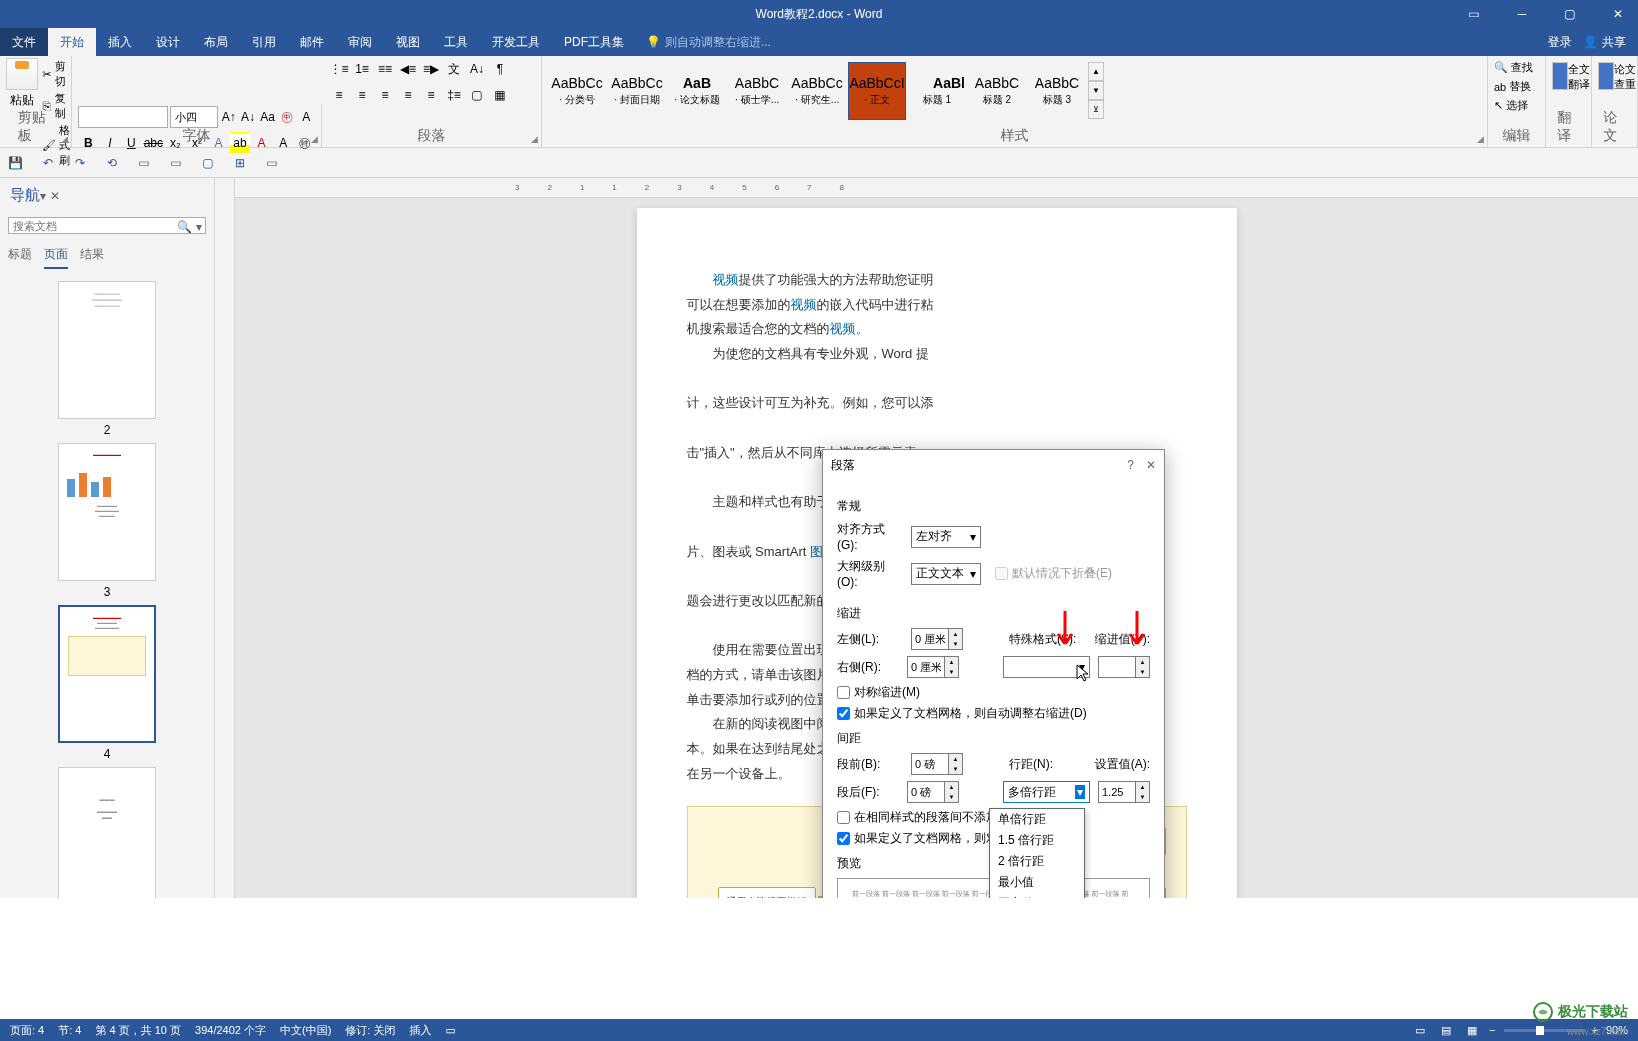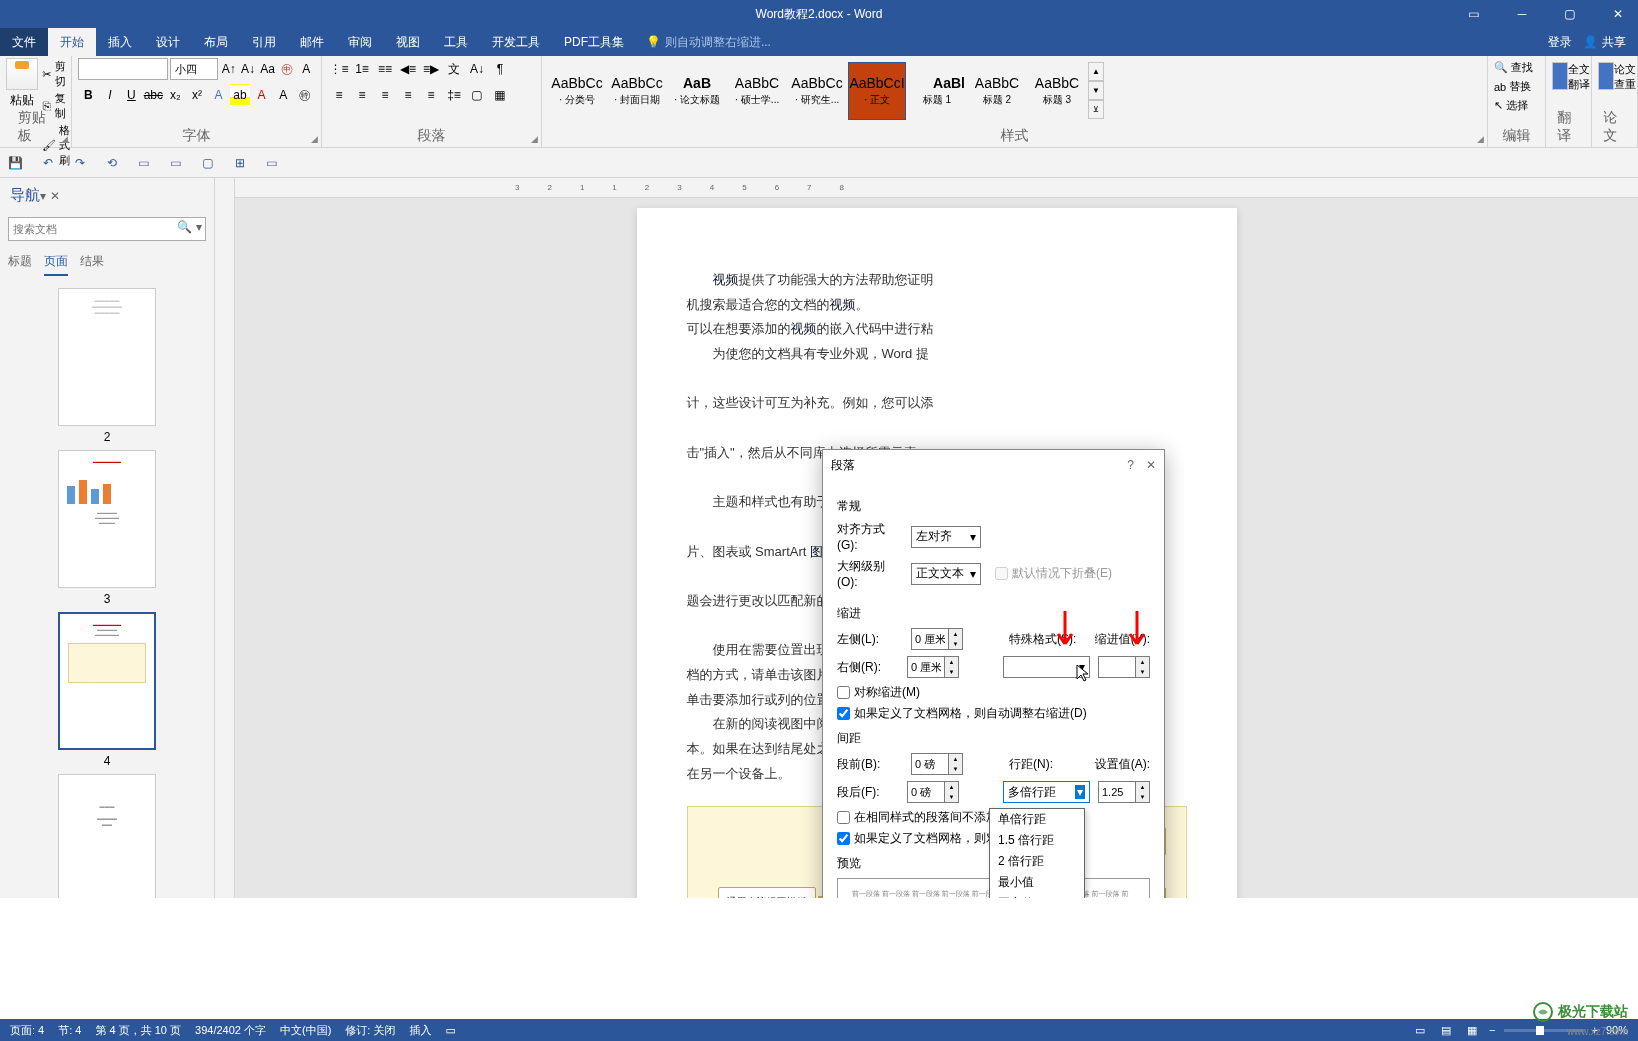--- a/index.html
+++ b/index.html
@@ -17,21 +17,21 @@
 .ribbon{background:#f3f3f3;height:92px;border-bottom:1px solid #d4d4d4;display:flex;}
 .ribbon-group{border-right:1px solid #d4d4d4;padding:2px 6px;display:flex;flex-direction:column;position:relative;}
 .ribbon-label{position:absolute;bottom:2px;left:50%;transform:translateX(-50%);font-size:14px;color:#666;}
 .ribbon-corner{position:absolute;bottom:3px;right:3px;font-size:9px;color:#888;}
 .clipboard-group{width:72px;}
 .paste-btn{display:flex;flex-direction:column;align-items:center;gap:2px;}
 .paste-icon{width:32px;height:32px;background:linear-gradient(#fff,#eee);border:1px solid #ccc;position:relative;}
 .paste-icon::before{content:"";position:absolute;top:2px;left:8px;width:14px;height:8px;background:#f4a030;border-radius:2px;}
 .mini-btn{display:flex;align-items:center;gap:3px;font-size:11px;padding:1px 0;}
 .mini-icon{width:14px;height:14px;display:inline-flex;align-items:center;justify-content:center;}
-.font-group{width:250px;}
+.font-group{width:250px;margin-top:48px;}
 .font-row1{display:flex;gap:2px;margin-bottom:4px;}
 .font-select{width:90px;height:22px;border:1px solid #ababab;background:#fff;font-size:11px;padding:0 4px;}
 .size-select{width:48px;height:22px;border:1px solid #ababab;background:#fff;font-size:11px;padding:0 4px;}
 .sq-btn{width:22px;height:22px;border:1px solid transparent;display:flex;align-items:center;justify-content:center;font-size:12px;}
 .font-row2{display:flex;gap:1px;}
 .para-group{width:220px;}
 .para-row{display:flex;gap:1px;margin-bottom:4px;}
 .styles-group{flex:1;display:flex;align-items:flex-start;padding-top:4px;gap:2px;overflow:hidden;}
 .style-btn{width:58px;height:58px;border:1px solid transparent;display:flex;flex-direction:column;align-items:center;justify-content:center;font-size:10px;text-align:center;}
 .style-btn.selected{border:1px solid #2b579a;background:#c2410c;}
@@ -43,38 +43,38 @@
 .big-btn{width:40px;display:flex;align-items:center;padding-top:4px;font-size:11px;}
 .big-btn-icon{width:28px;height:28px;border:1px solid #c5c5c5;margin-bottom:2px;}
 .qat{background:#f3f3f3;height:30px;border-bottom:1px solid #d4d4d4;display:flex;align-items:center;padding:0 6px;gap:12px;}
 .qat-btn{width:20px;height:20px;display:flex;align-items:center;justify-content:center;color:#2b579a;}
 .main-area{display:flex;height:720px;background:#e6e6e6;position:relative;}
 .nav-pane{width:215px;background:#f3f3f3;border-right:1px solid #d4d4d4;display:flex;flex-direction:column;}
 .nav-header{padding:8px 10px;display:flex;align-items:center;}
 .nav-title{font-size:15px;color:#2b579a;}
 .nav-close{display:flex;gap:4px;color:#666;}
 .nav-search{margin:4px 8px;position:relative;}
-.nav-search input{width:100%;height:24px;border:1px solid #ababab;padding:0 22px 0 4px;font-size:11px;}
+.nav-search input{width:100%;height:17px;border:1px solid #ababab;padding:0 22px 0 4px;font-size:11px;}
 .nav-search-icon{position:absolute;right:4px;top:3px;color:#666;}
 .nav-tabs{display:flex;padding:4px 8px;gap:12px;font-size:12px;}
 .nav-tab{color:#666;padding:4px 0;cursor:pointer;}
 .nav-tab.active{color:#2b579a;border-bottom:2px solid #2b579a;}
 .thumbs{flex:1;overflow-y:auto;padding:8px;}
 .thumb{margin-bottom:6px;text-align:center;}
 .thumb-page{width:98px;height:138px;background:#fff;border:1px solid #ccc;margin:0 auto 4px;position:relative;padding:8px;}
 .thumb-page.selected{border:2px solid #2b579a;}
 .thumb-content{width:100%;height:100%;position:relative;}
 .thumb-bars{display:flex;gap:4px;align-items:flex-end;height:30px;margin-top:10px;}
 .thumb-bar{width:8px;background:#5b9bd5;}
 .ruler-v{width:20px;background:#f3f3f3;border-right:1px solid #d4d4d4;position:relative;}
 .ruler-h{height:20px;background:#f3f3f3;border-bottom:1px solid #d4d4d4;position:absolute;top:0;left:235px;right:0;font-size:8px;color:#666;display:flex;align-items:center;padding-left:280px;gap:28px;}
 .doc-area{flex:1;position:relative;padding-top:20px;overflow:auto;}
 .page{width:600px;min-height:750px;background:#fff;margin:10px auto;box-shadow:0 2px 8px rgba(0,0,0,0.15);padding:60px 50px;position:relative;}
 .doc-text{font-size:13px;line-height:1.9;color:#333;}
-.doc-text .red{color:#0f172a;}
+.doc-text .red{color:#0369a1;}
 .diagram-box{background:#fef6d9;border:1px solid #e0d090;padding:20px;margin-top:20px;height:190px;position:relative;}
 .diag-node{position:absolute;background:#fff;border:1px solid #bfa94a;padding:4px 8px;font-size:10px;border-radius:2px;}
 .dialog{position:absolute;left:822px;top:271px;width:343px;height:624px;background:#fff;border:1px solid #888;box-shadow:0 4px 20px rgba(0,0,0,0.3);z-index:100;}
 .dlg-title{height:30px;display:flex;align-items:center;justify-content:space-between;padding:0 8px;font-size:12px;}
 .dlg-close{display:flex;gap:12px;color:#666;}
 .dlg-tabs{display:flex;padding:0 8px;gap:2px;border-bottom:1px solid #d4d4d4;}
 .dlg-tab{padding:6px 10px;border:1px solid transparent;font-size:12px;cursor:pointer;}
 .dlg-tab.active{border:1px solid #d4d4d4;border-bottom:1px solid #fff;margin-bottom:-1px;background:#fff;}
 .dlg-body{padding:10px 14px;}
 .dlg-section{font-size:12px;margin:8px 0 6px;}
@@ -388,22 +388,22 @@
       <span>5</span>
       <span>6</span>
       <span>7</span>
       <span>8</span>
   </div>
 
   <div class="doc-area">
     <div class="page">
       <div class="doc-text">
         <p style="text-indent:2em;"><span class="red">视频</span><span>提供了功能强大的方法帮助您证明</span></p>
+        <p><span>可以在想要添加的</span><span class="red">视频</span><span>的嵌入代码中进行粘</span></p>
         <p><span>机搜索最适合您的文档的</span><span class="red">视频</span><span>。</span></p>
-        <p><span>可以在想要添加的</span><span class="red">视频</span><span>的嵌入代码中进行粘</span></p>
         <p style="text-indent:2em;">为使您的文档具有专业外观，Word 提</p>
         <br>
         <p>计，这些设计可互为补充。例如，您可以添</p>
         <br>
         <p>击"插入"，然后从不同库中选择所需元素</p>
         <br>
         <p style="text-indent:2em;">主题和样式也有助于文档保持协调。</p>
         <br>
         <p><span>片、图表或 SmartArt </span><span class="red">图形将会更改以匹配</span></p>
         <br>

